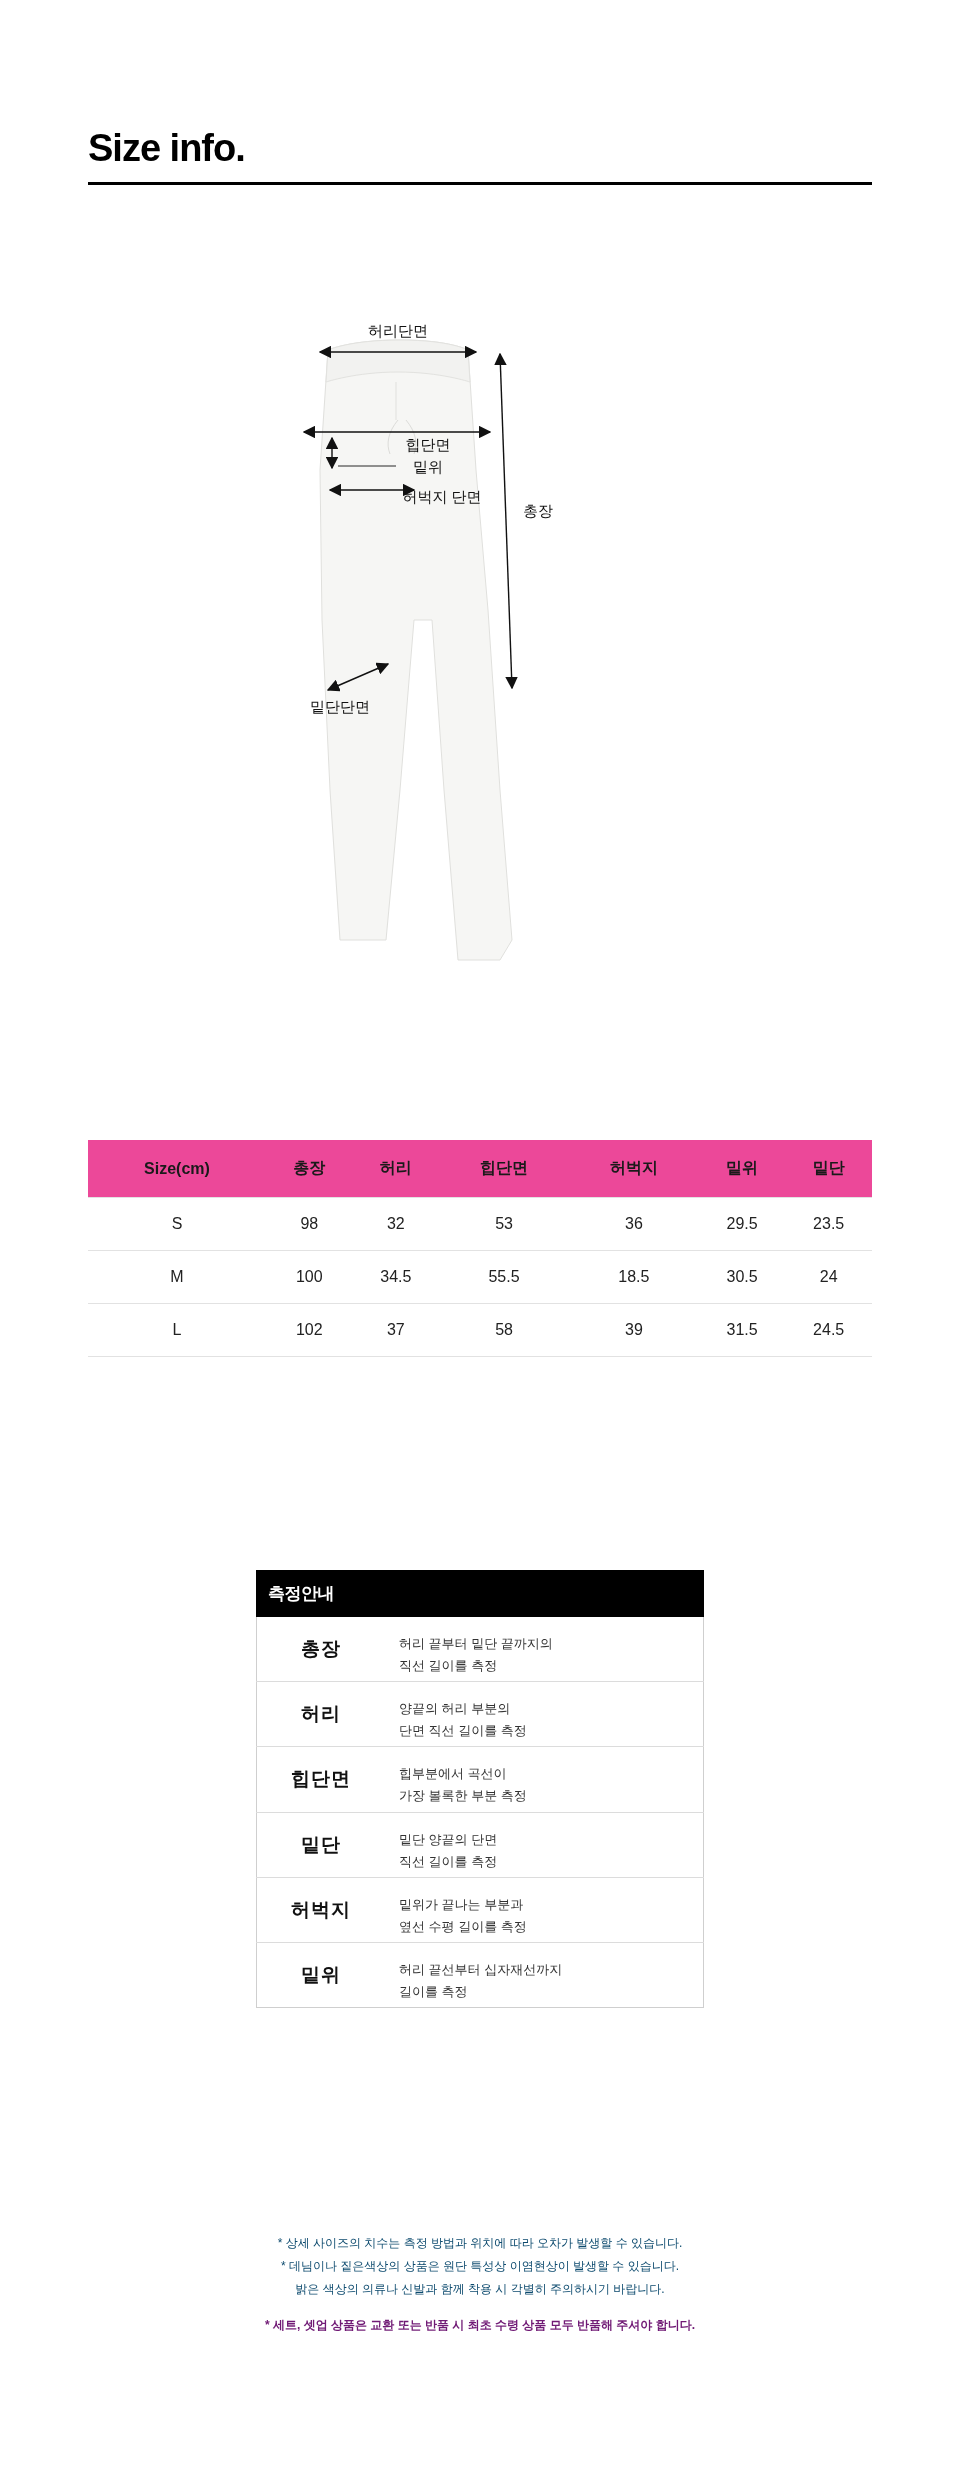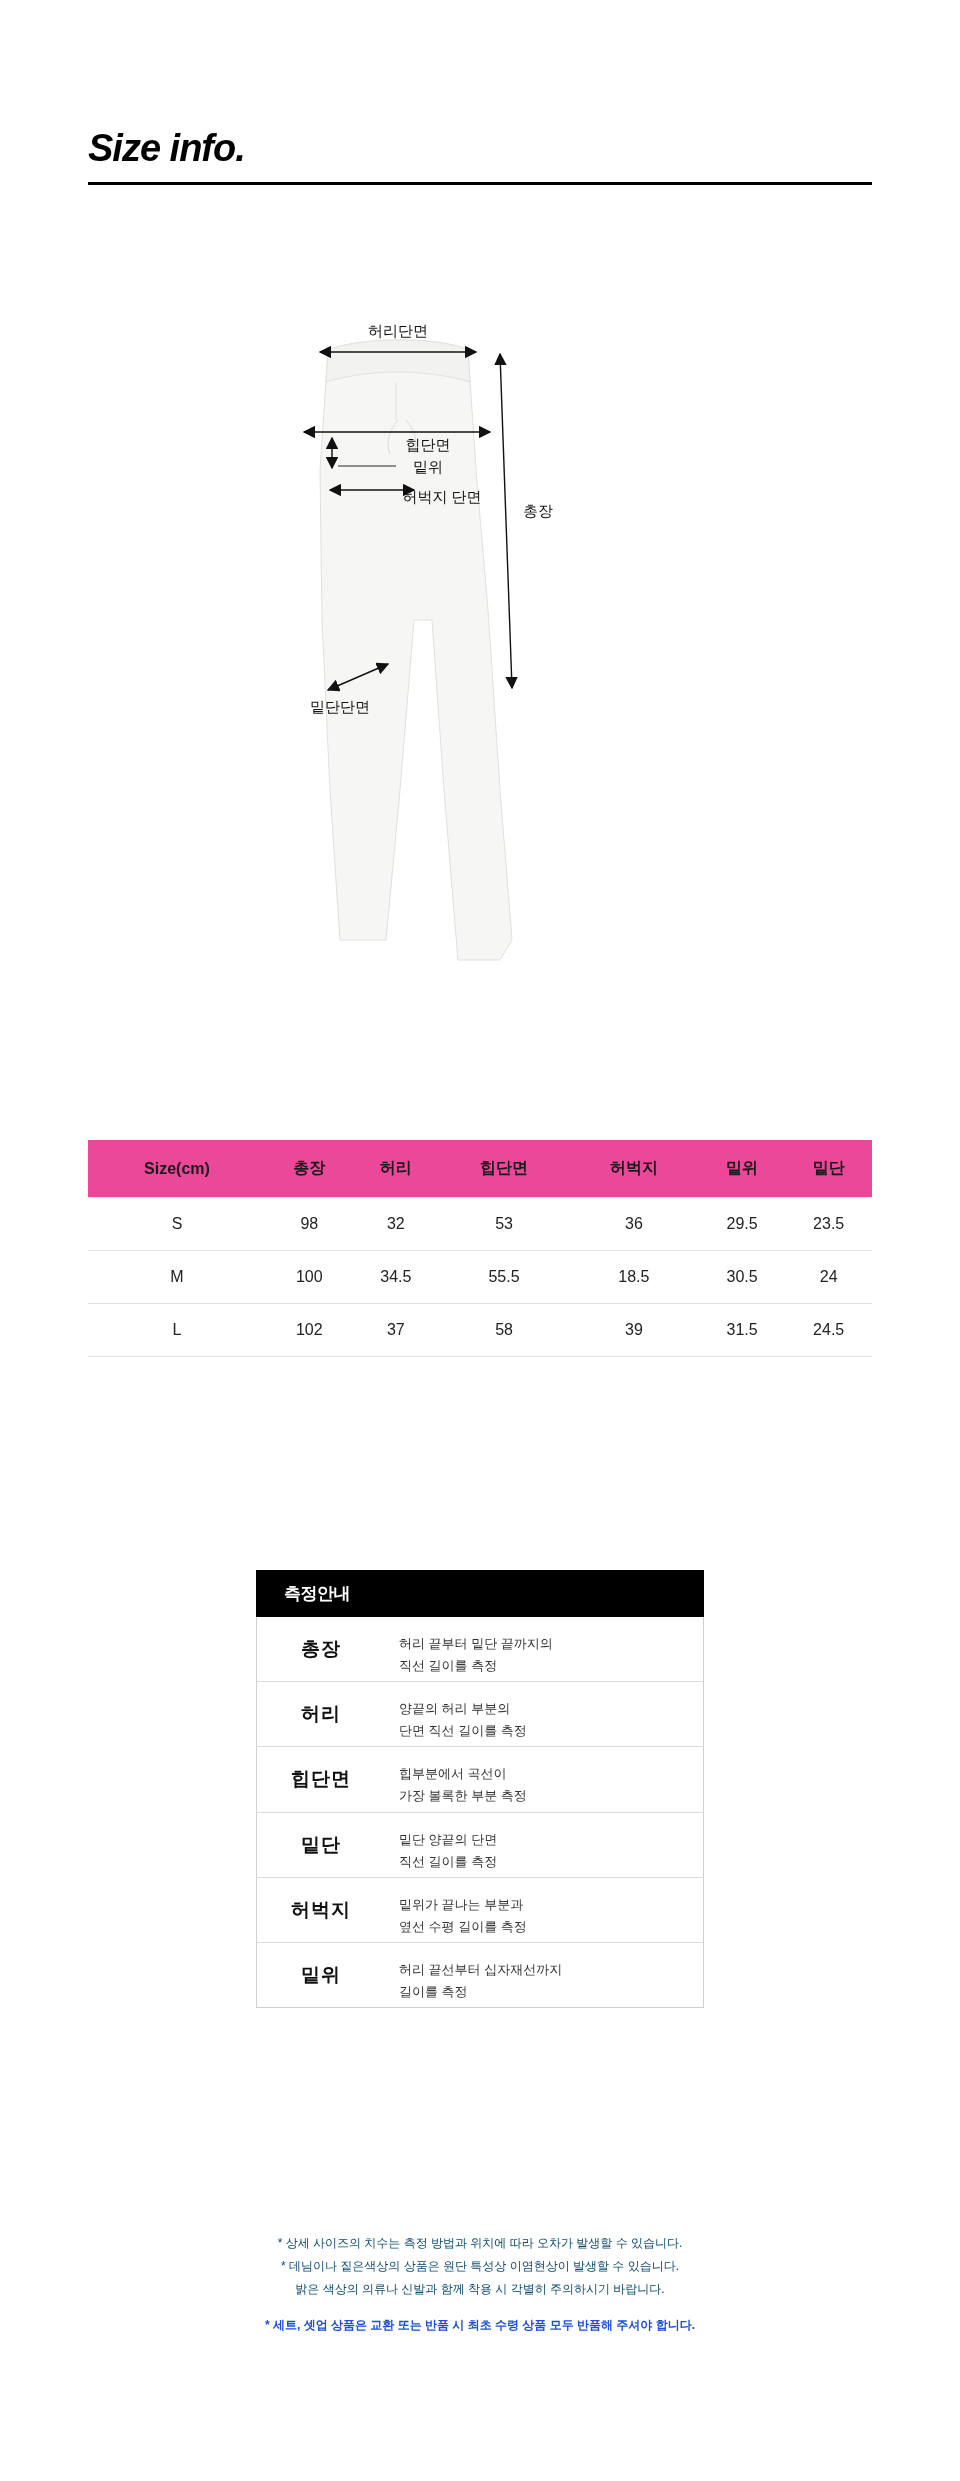--- a/index.html
+++ b/index.html
@@ -27,21 +27,20 @@
     left: 88px;
     top: 128px;
     width: 784px;
   }
   .header-title {
     font-size: 38px;
     font-weight: bold;
     letter-spacing: -1px;
     line-height: 1.1;
     margin: 0 0 12px 0;
-    font-style: italic;
   }
   .header-rule {
     width: 100%;
     height: 3px;
     background: #000;
   }
 
   
   .diagram-wrap {
     position: absolute;
@@ -95,21 +94,21 @@
     position: absolute;
     left: 256px;
     top: 1570px;
     width: 448px;
   }
   .guide-head {
     background: #000;
     color: #fff;
     font-size: 17px;
     font-weight: bold;
-    padding: 12px 28px;
+    padding: 12px 12px;
     letter-spacing: -0.5px;
   }
   .guide-table {
     width: 100%;
     border-collapse: collapse;
     border-left: 1px solid #cfcfcf;
     border-right: 1px solid #cfcfcf;
     border-bottom: 1px solid #cfcfcf;
   }
   .guide-table tr {
@@ -144,21 +143,21 @@
     width: 960px;
     text-align: center;
   }
   .note-line {
     font-size: 12px;
     color: #0c4a6e;
     line-height: 1.9;
   }
   .note-warn {
     font-size: 12px;
-    color: #1d4ed8;
+    color: #701a75;
     font-weight: bold;
     margin-top: 14px;
     line-height: 1.9;
   }
 </style>
 </head>
 <body>
 
 <div class="page">
 

